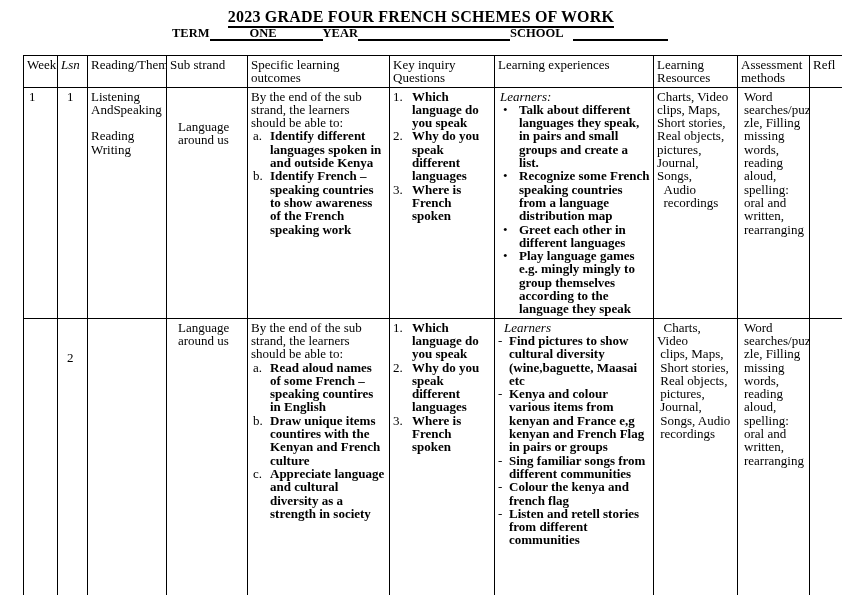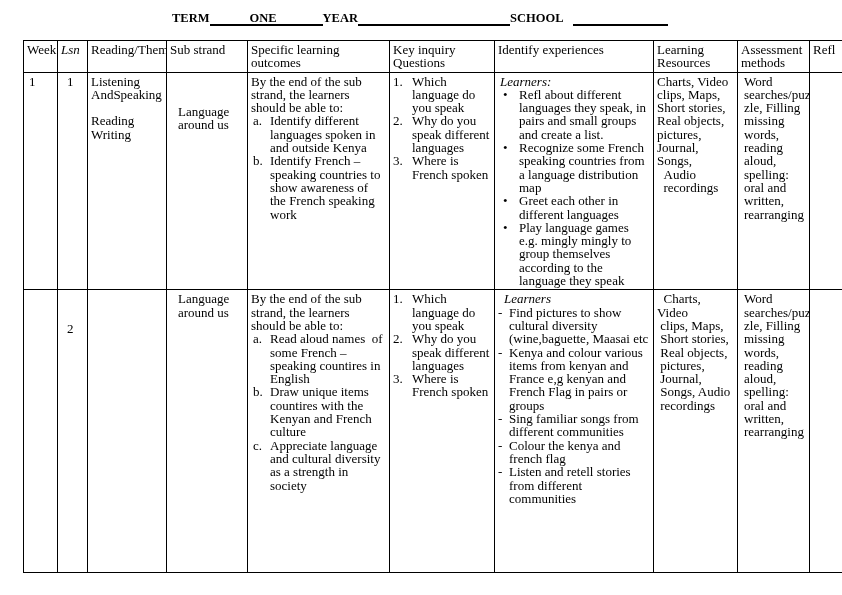--- a/index.html
+++ b/index.html
@@ -9,21 +9,21 @@
     background:#fff;color:#000;
     font-family:"Liberation Serif","DejaVu Serif",serif;
     overflow:hidden;
   }
   .title-wrap{text-align:center;padding-top:8px;}
   .doc-title{
     font-size:16px;font-weight:bold;letter-spacing:0.2px;
     border-bottom:2px solid #000;padding-bottom:1px;
   }
   .meta{
-    margin-top:11px;padding-left:172px;
+    padding-left:172px;
     font-size:12.5px;font-weight:bold;white-space:nowrap;
   }
   .meta .lbl{display:inline-block;vertical-align:bottom;}
   .blank{display:inline-block;border-bottom:2px solid #000;height:13px;vertical-align:bottom;}
   .uline{border-bottom:2px solid #000;display:inline-block;height:13px;vertical-align:bottom;}
   .gap{display:inline-block;width:9px;}
   .w40{width:40px}.w46{width:46px}.w152{width:152px}.w95{width:95px}
 
   table.scheme{
     border-collapse:collapse;table-layout:fixed;
@@ -43,34 +43,37 @@
   th.h-outcomes{padding-left:20px;}
   .pre{white-space:pre-wrap;}
   .cell-week-val{padding-left:2px;}
   .cell-lsn-val{padding-left:6px;}
   .sub-offset{margin-top:30px;}
   .lsn-offset{margin-top:30px;}
   .inq-offset{margin-top:16px;}
   .list{margin:0;}
   .li{display:flex;align-items:flex-start;}
   .marker{flex:0 0 17px;}
-  .litext{flex:1 1 auto;white-space:pre-wrap;}
+  .litext{flex:1 1 auto;white-space:pre-wrap;font-weight:bold;}
   .list-al .marker{flex-basis:17px;padding-left:2px;}
   .list-num .marker{flex-basis:19px;}
   .list-bullet{padding-left:5px;}
   .list-bullet .marker{flex-basis:16px;}
   .list-dash .marker{flex-basis:11px;}
   .exp-intro{padding-left:2px;font-style:italic;}
   .res-cell{padding-left:4px;}
 </style>
 </head>
 <body>
 
 <div class="page">
 
+  <div class="title-wrap">
+    <span class="doc-title">2023 GRADE FOUR FRENCH SCHEMES OF WORK</span>
+  </div>
 
   <div class="meta">
     <span class="lbl">TERM</span><span class="blank w40"></span><span class="lbl uline">ONE</span><span class="blank w46"></span><span class="lbl">YEAR</span><span class="blank w152"></span><span class="lbl">SCHOOL</span><span class="gap"></span><span class="blank w95"></span>
   </div>
 
   <table class="scheme">
     <colgroup>
       <col style="width:34px">
         <col style="width:30px">
         <col style="width:79px">
@@ -84,21 +87,21 @@
     </colgroup>
 
     <tbody>
         <tr class="hdr">
       <th class="h-week">Week</th>
       <th class="h-lsn">Lsn</th>
       <th>Reading/Theme</th>
       <th>Sub strand</th>
       <th class="h-outcomes">Specific learning outcomes</th>
       <th>Key inquiry Questions</th>
-      <th>Identify experiences</th>
+      <th>Learning experiences</th>
       <th>Learning Resources</th>
       <th>Assessment methods</th>
       <th>Refl</th>
     </tr>
 
     <tr class="r1">
       <td>
         <div class="cell-week-val">1</div>
       </td>
       <td>
@@ -141,21 +144,21 @@
                 <span class="marker">3.</span>
                 <span class="litext">Where is French spoken</span>
               </div>
             </div>
       </td>
       <td>
         <div class="exp-intro">Learners:</div>
         <div class="list list-bullet">
               <div class="li">
                 <span class="marker">•</span>
-                <span class="litext">Refl about different languages they speak, in pairs and small groups and create a list.</span>
+                <span class="litext">Talk about different languages they speak, in pairs and small groups and create a list.</span>
               </div>
               <div class="li">
                 <span class="marker">•</span>
                 <span class="litext">Recognize some French speaking countries from a language distribution map</span>
               </div>
               <div class="li">
                 <span class="marker">•</span>
                 <span class="litext">Greet each other in different languages</span>
               </div>
               <div class="li">

